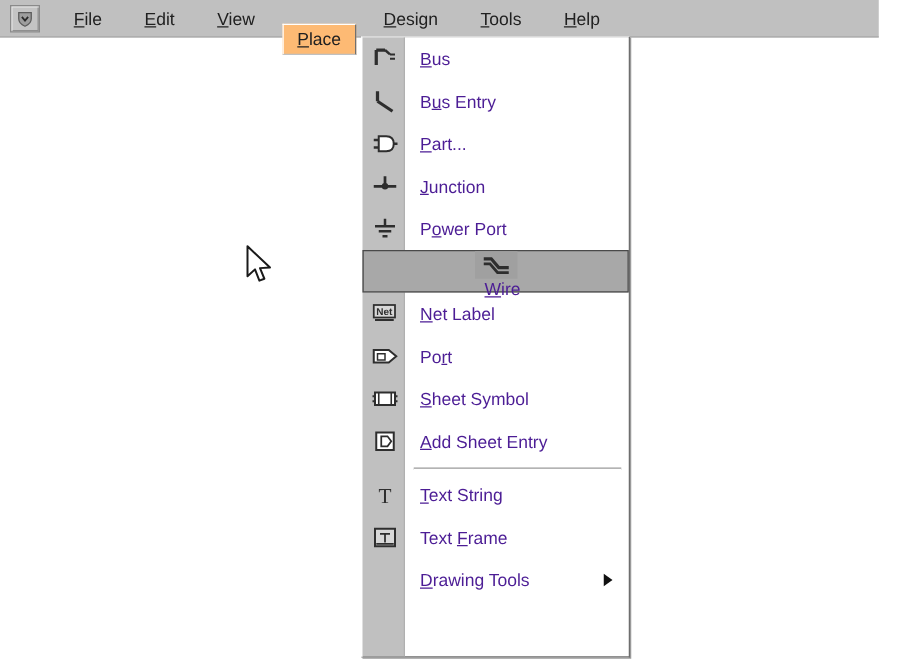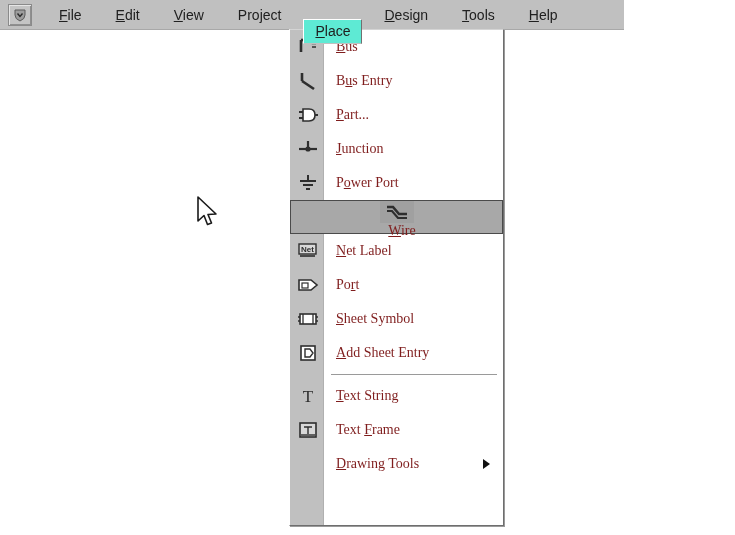--- a/index.html
+++ b/index.html
@@ -7,21 +7,21 @@
     width:735px;height:535px;
     background:#ffffff;
     font-family:"Liberation Sans", sans-serif;
     overflow:hidden;
     position:relative;
     -webkit-font-smoothing:none;
   }
 
   
   #menubar{
-    position:absolute;left:0;top:0;width:624px;height:30px;
+    position:absolute;left:0;top:0;width:703px;height:30px;
     background:#c0c0c0;
     display:flex;align-items:center;
     box-sizing:border-box;
   }
   #menubar:after{
     content:"";position:absolute;left:0;bottom:0;width:100%;height:1px;
     background:#a8a8a8;
   }
   .app-icon{
     width:22px;height:20px;margin-left:8px;margin-right:10px;
@@ -36,21 +36,21 @@
     font-size:14px;color:#202020;
     padding:3px 11px 4px 11px;
     margin:0 5px;
     white-space:nowrap;
     box-sizing:border-box;
     border:1px solid transparent;
     line-height:16px;
   }
   .mb-item u{text-decoration:underline;}
   .mb-item.open{
-    background:#5eead4;
+    background:#fdba74;
     border-left:1px solid #ffffff;
     border-top:1px solid #ffffff;
     border-right:1px solid #707070;
     border-bottom:1px solid #c0c0c0;
     position:relative;z-index:6;margin-top:33px;
   }
 
   
   #dropdown{
     position:absolute;left:289px;top:29px;
@@ -77,23 +77,23 @@
     position:relative;height:34px;display:flex;align-items:center;
     box-sizing:border-box;
     border:1px solid transparent;
   }
   .mrow .ico{
     width:34px;min-width:34px;height:34px;
     display:flex;align-items:center;justify-content:center;
     position:relative;z-index:2;
   }
   .mrow .lbl{
-    font-size:14px;color:#7f1d1d;line-height:16px;
+    font-size:14px;color:#4c1d95;line-height:16px;
     padding-left:11px;white-space:nowrap;
-    position:relative;z-index:2;font-family:Liberation Serif, serif;
+    position:relative;z-index:2;
   }
   .mrow .lbl u{text-decoration:underline;}
   .mrow .arrow{
     position:absolute;right:12px;top:50%;transform:translateY(-50%);
     width:0;height:0;
     border-top:5px solid transparent;
     border-bottom:5px solid transparent;
     border-left:7px solid #111111;
     z-index:2;
   }
@@ -125,21 +125,20 @@
   <div class="app-icon">
     <svg width="14" height="14" viewBox="0 0 14 14">
       <path d="M2 2 H12 V7 Q12 11 7 13 Q2 11 2 7 Z" fill="#9d9d9d" stroke="#5a5a5a" stroke-width="1"></path>
       <path d="M4.5 5.5 L7 8.5 L9.5 5.5" fill="none" stroke="#2a2a2a" stroke-width="1.4"></path>
     </svg>
   </div>
   <div id="menubar-items" style="display:flex;align-items:center;">
       <div class="mb-item"><span><u>F</u>ile</span></div>
       <div class="mb-item"><span><u>E</u>dit</span></div>
       <div class="mb-item"><span><u>V</u>iew</span></div>
-      <div class="mb-item"><span>Pro<u>j</u>ect</span></div>
       <div class="mb-item open"><span><u>P</u>lace</span></div>
       <div class="mb-item"><span><u>D</u>esign</span></div>
       <div class="mb-item"><span><u>T</u>ools</span></div>
       <div class="mb-item"><span><u>H</u>elp</span></div>
     </div>
 </div>
 
 <div id="dropdown">
   <div id="gutter"></div>
   <div class="menu-list" id="menu-list">

